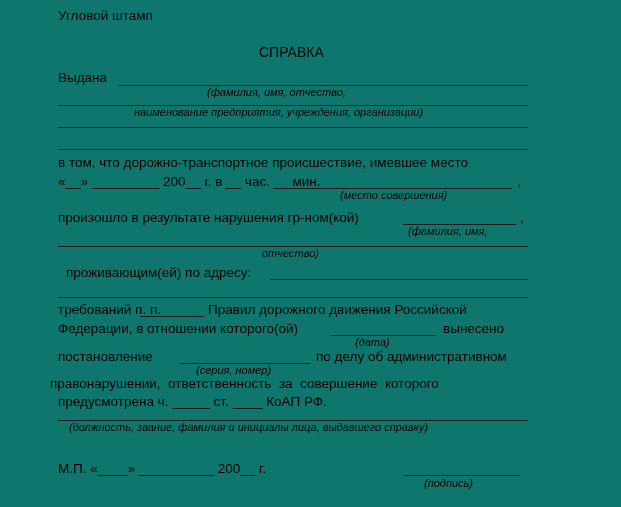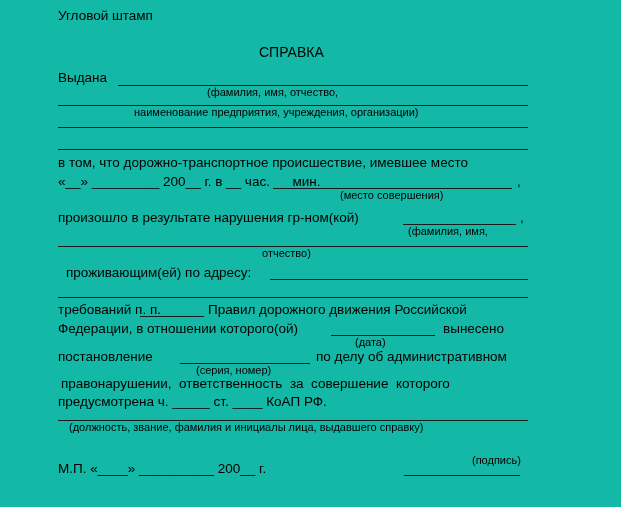--- a/index.html
+++ b/index.html
@@ -12,34 +12,35 @@
     height: 507px;
     font-family: "Liberation Sans", sans-serif;
     color: #000000;
     -webkit-font-smoothing: none;
   }
   #page {
     position: relative;
     width: 621px;
     height: 507px;
     overflow: hidden;
-    background: #14b8a6;
+    background: #0f766e;
   }
 
   
   .t {
     position: absolute;
     white-space: pre;
     font-size: 13.5px;
     line-height: 16px;
     letter-spacing: 0px;
   }
   .small {
     font-size: 11px;
     line-height: 13px;
+    font-style: italic;
   }
   .title {
     font-size: 14px;
   }
 
   
   .rule {
     position: absolute;
     height: 0;
     border-top: 1.6px solid #1a1a1a;
@@ -115,28 +116,28 @@
     <div class="t small" style="left:355px; top:336px;">(дата)</div>
   </div>
 
   <div class="row">
     <div class="t" style="left:58px; top:349px;">постановление</div>
     <div class="rule" style="left:180px; top:363px; width:130px;"></div>
     <div class="t" style="left:316px; top:349px;">по делу об административном</div>
     <div class="t small" style="left:196px; top:364px;">(серия, номер)</div>
   </div>
 
-  <div class="t" style="left:61px; top:376px;">правонарушении,  ответственность  за  совершение  которого</div>
+  <div class="t" style="left:50px; top:376px;">правонарушении,  ответственность  за  совершение  которого</div>
 
   <div class="t" style="left:58px; top:394px;">предусмотрена ч. _____ ст. ____ КоАП РФ.</div>
 
   <div class="row">
     <div class="rule" style="left:58px; top:420px; width:470px;"></div>
     <div class="t small" style="left:69px; top:421px;">(должность, звание, фамилия и инициалы лица, выдавшего справку)</div>
   </div>
 
   <div class="row">
     <div class="t" style="left:58px; top:461px;text-align:center;">М.П. «____» __________ 200__ г.</div>
     <div class="rule" style="left:404px; top:475px; width:116px;"></div>
-    <div class="t small" style="left:424px; top:454px;margin-left:48px;">(подпись)</div>
+    <div class="t small" style="left:424px; top:477px;">(подпись)</div>
   </div>
 
 </div>
 
 </body></html>

